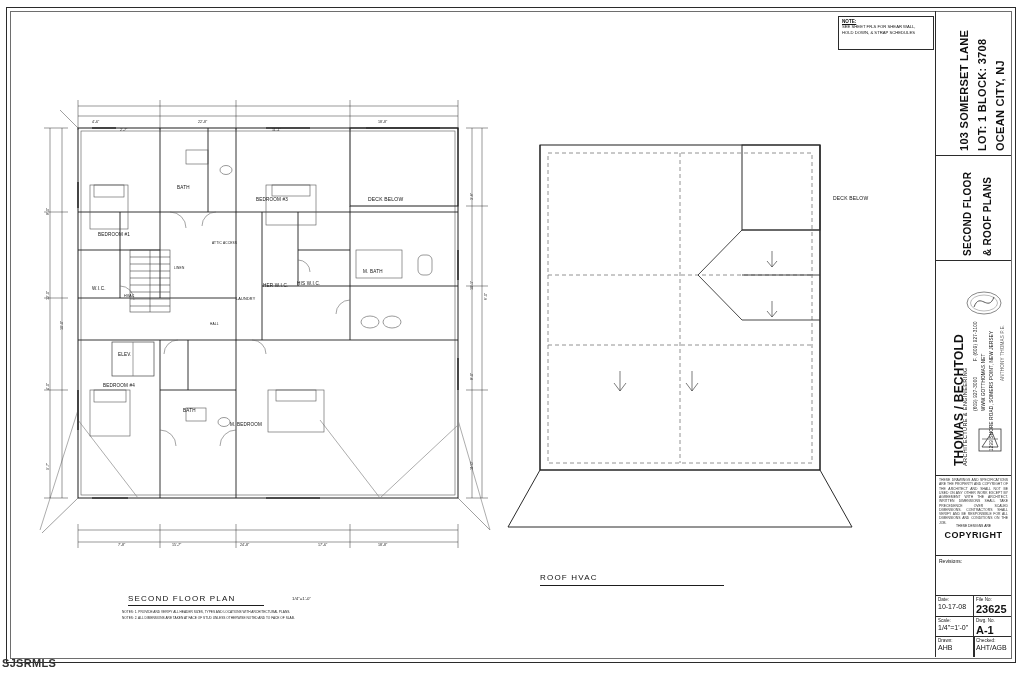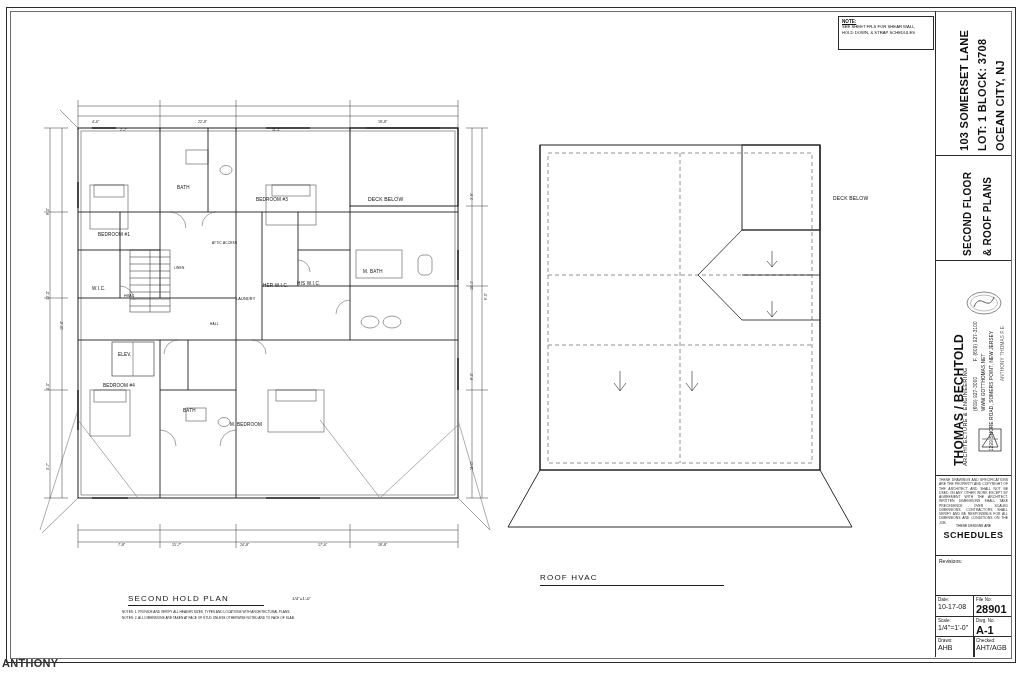--- a/index.html
+++ b/index.html
@@ -101,37 +101,37 @@
         <rect x="43" y="168" width="22" height="22" fill="none" stroke="#333" stroke-width="0.8"></rect>
         <path d="M46 186 L56 171 L62 186 Z" fill="none" stroke="#333" stroke-width="0.8"></path>
         <line x1="46" y1="178" x2="62" y2="178" stroke="#333" stroke-width="0.6"></line>
       </svg>
       <div class="vtext firm-tiny" style="left:64px;top:120px;color:#666;">ANTHONY THOMAS P.E.</div>
     </div>
 
     <div class="tb-cell tb-copy">
       <div class="copy-note" style="position:absolute;left:0;top:2px;width:69px;">THESE DRAWINGS AND SPECIFICATIONS ARE THE PROPERTY AND COPYRIGHT OF THE ARCHITECT AND SHALL NOT BE USED ON ANY OTHER WORK EXCEPT BY AGREEMENT WITH THE ARCHITECT. WRITTEN DIMENSIONS SHALL TAKE PRECEDENCE OVER SCALED DIMENSIONS. CONTRACTORS SHALL VERIFY AND BE RESPONSIBLE FOR ALL DIMENSIONS AND CONDITIONS ON THE JOB.</div>
       <div style="position:absolute;left:0;top:48px;width:75px;font-size:3.4px;text-align:center;">THESE DESIGNS ARE</div>
-      <div class="copy-word" style="position:absolute;left:0;top:54px;width:75px;">SCHEDULES</div>
+      <div class="copy-word" style="position:absolute;left:0;top:54px;width:75px;">COPYRIGHT</div>
     </div>
 
     <div class="tb-cell tb-rev">
       <div class="rev-label">Revisions:</div>
     </div>
 
     <div class="tb-cell tb-info">
       <div class="info-grid">
         <div class="info-r" style="top:0;height:21px;">
           <div class="info-c1">
             <span class="info-k">Date:</span>
             <span class="info-v">10-17-08</span>
           </div>
           <div class="info-c2">
             <span class="info-k">File No:</span>
-            <span class="info-v big">28901</span>
+            <span class="info-v big">23625</span>
           </div>
         </div>
         <div class="info-r" style="top:21px;height:20px;">
           <div class="info-c1">
             <span class="info-k">Scale:</span>
             <span class="info-v">1/4"=1'-0"</span>
           </div>
           <div class="info-c2">
             <span class="info-k">Dwg. No.</span>
             <span class="info-v big">A-1</span>
@@ -329,21 +329,21 @@
     <div class="dimv" style="left:46px;top:390px;">4'-0"</div>
     <div class="dimv" style="left:46px;top:470px;">9'-7"</div>
     <div class="dimv" style="left:60px;top:330px;">10'-0"</div>
 
     <div class="dimv" style="left:470px;top:200px;">3'-6"</div>
     <div class="dimv" style="left:470px;top:290px;">10'-1"</div>
     <div class="dimv" style="left:470px;top:380px;">8'-0"</div>
     <div class="dimv" style="left:470px;top:470px;">11'-0"</div>
     <div class="dimv" style="left:484px;top:300px;">6'-0"</div>
 
-    <div class="plantitle" style="left:128px;top:594px;">SECOND HOLD PLAN</div>
+    <div class="plantitle" style="left:128px;top:594px;">SECOND FLOOR PLAN</div>
     <div class="ln h" style="left:128px;top:605px;width:136px;height:1px;"></div>
     <div class="plannote" style="left:292px;top:596px;font-size:4.4px;">1/4"=1'-0"</div>
     <div class="plannote" style="left:122px;top:610px;">NOTES: 1. PROVIDE AND VERIFY ALL HEADER SIZES, TYPES AND LOCATIONS WITH ARCHITECTURAL PLANS.</div>
     <div class="plannote" style="left:122px;top:616px;">NOTES: 2. ALL DIMENSIONS ARE TAKEN AT FACE OF STUD UNLESS OTHERWISE NOTED AND TO FACE OF SLAB.</div>
   </div>
 
   <div>
     <svg width="420" height="480" style="left:520px;top:115px;">
       <g stroke="#1d1d1d" fill="none" stroke-width="1">
 
@@ -383,14 +383,14 @@
           <line x1="247" y1="196" x2="252" y2="202"></line>
           <line x1="257" y1="196" x2="252" y2="202"></line>
       </g>
     </svg>
 
     <div class="room" style="left:833px;top:195px;font-size:5px;">DECK BELOW</div>
     <div class="plantitle" style="left:540px;top:573px;">ROOF HVAC</div>
     <div class="ln h" style="left:540px;top:585px;width:184px;height:1px;"></div>
   </div>
 
-  <div class="watermark">ANTHONY</div>
+  <div class="watermark">SJSRMLS</div>
 </div>
 
 </body></html>

